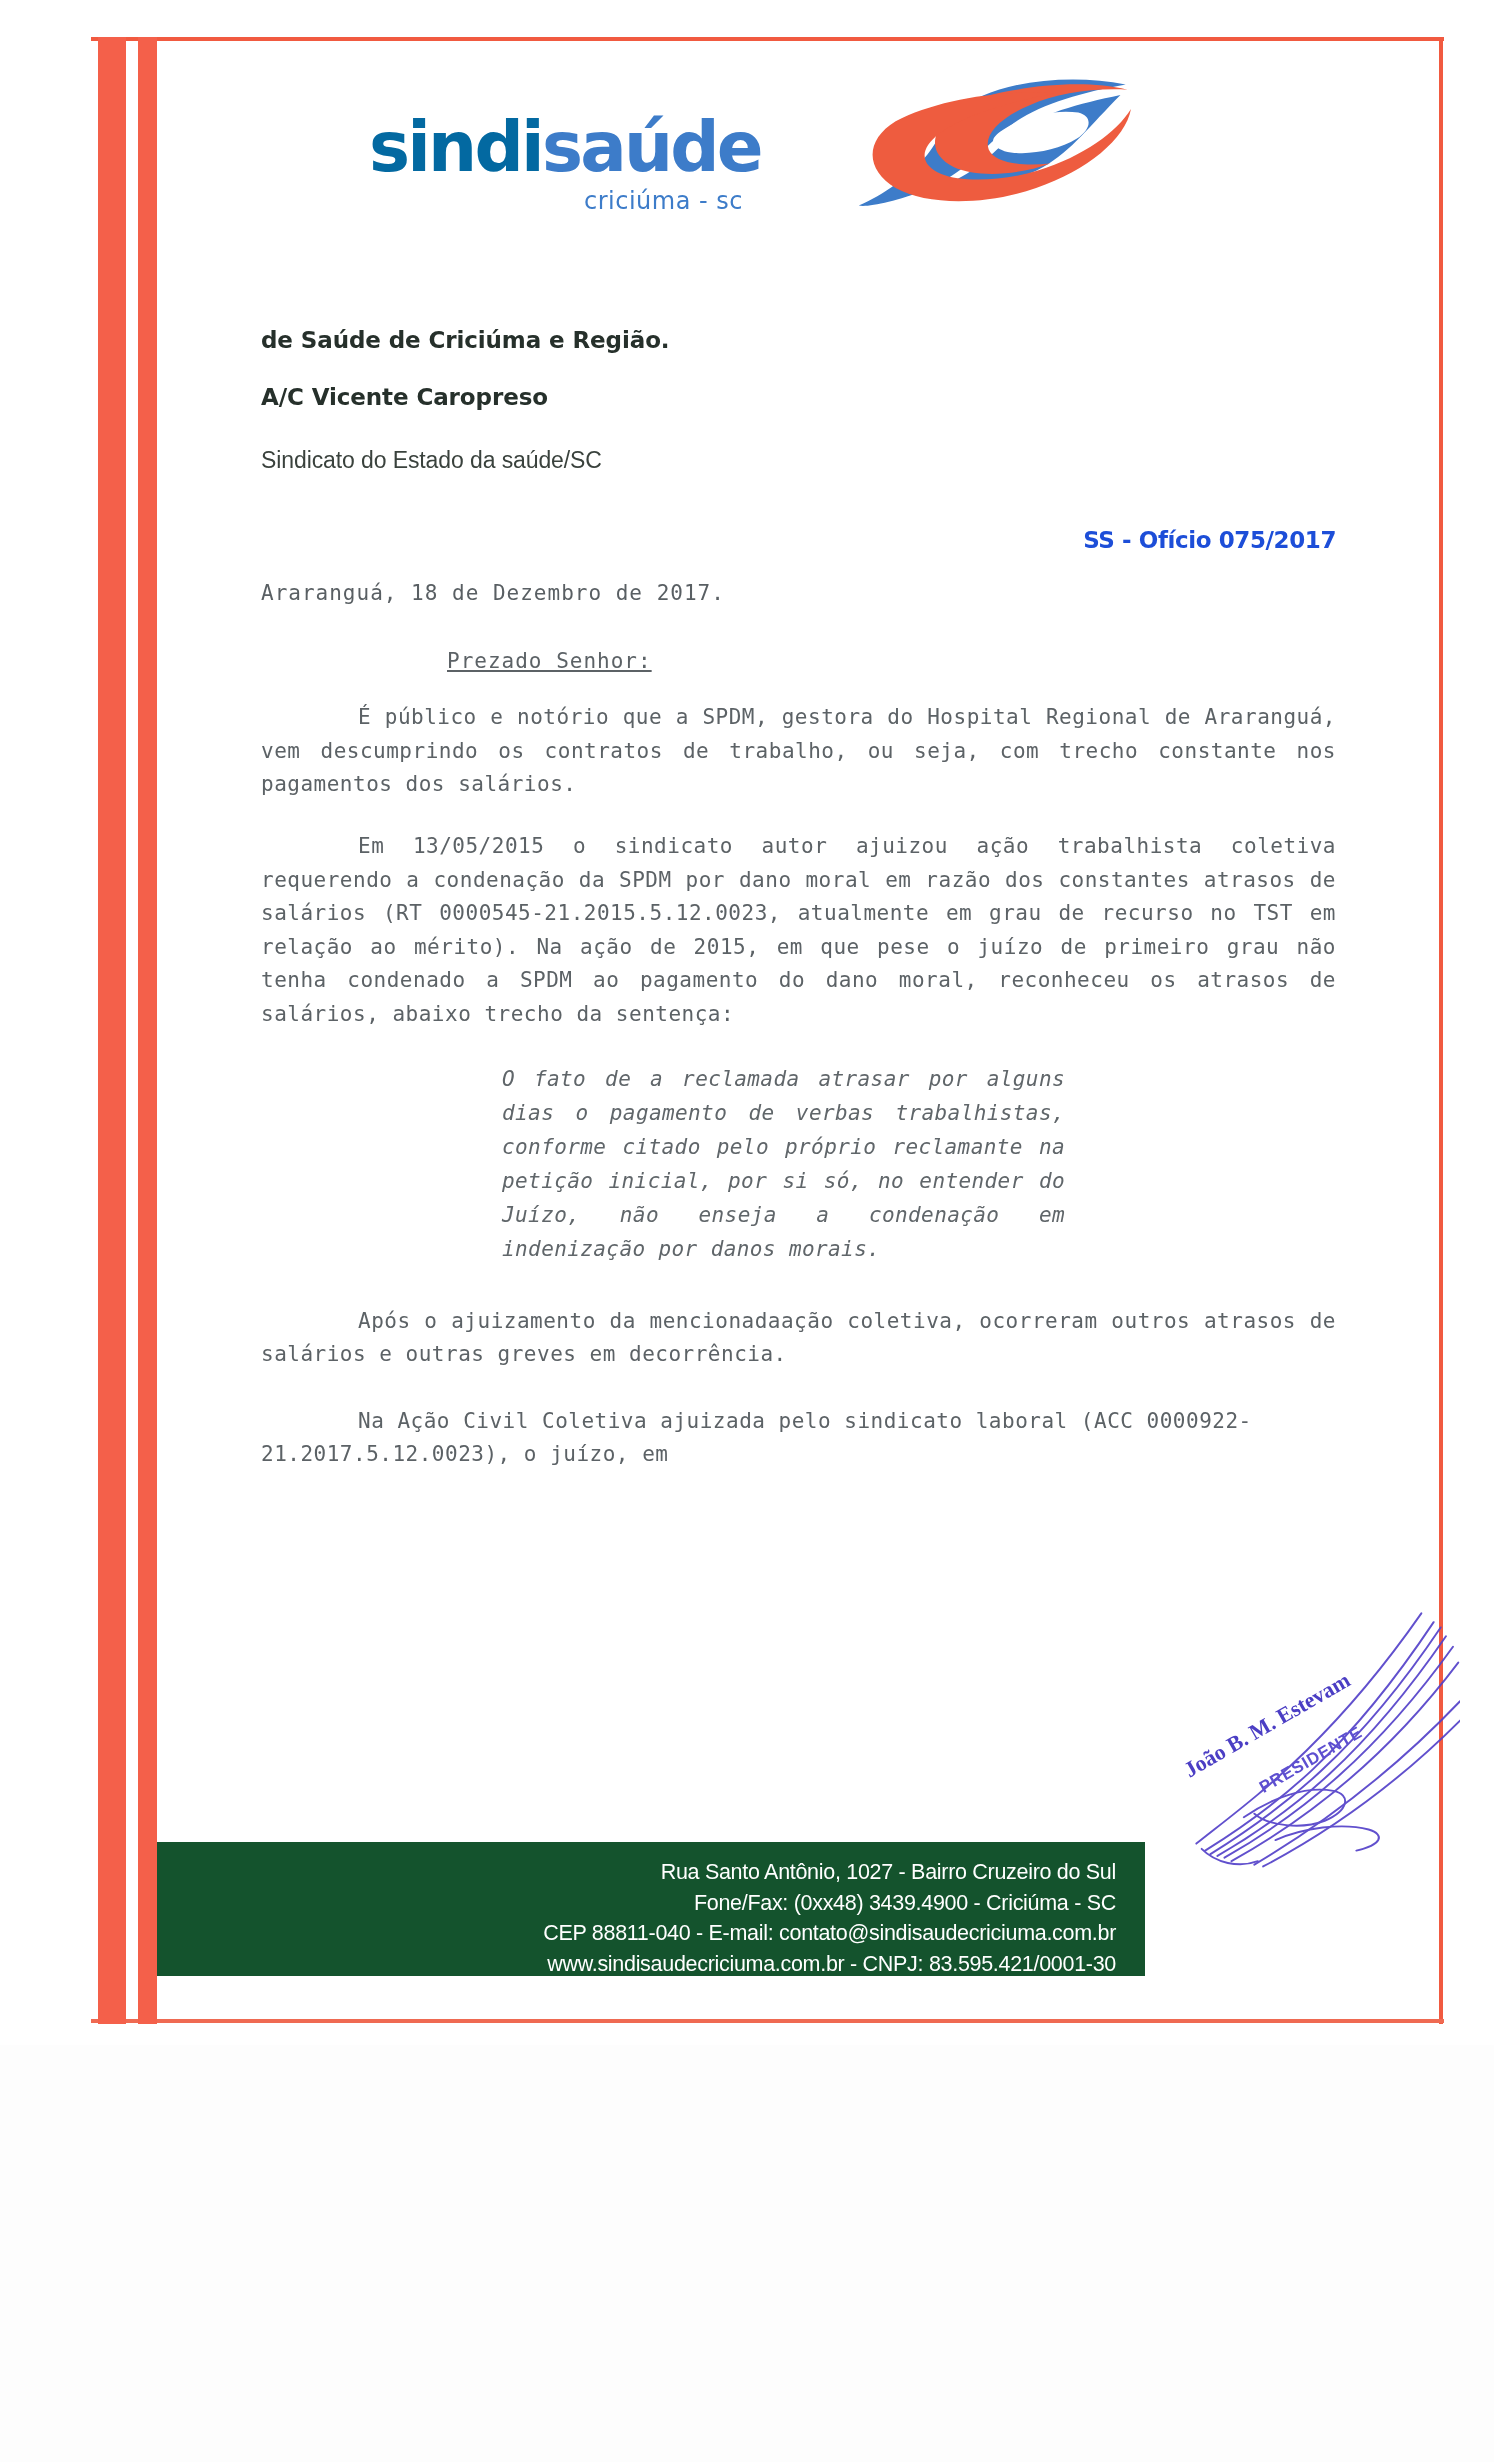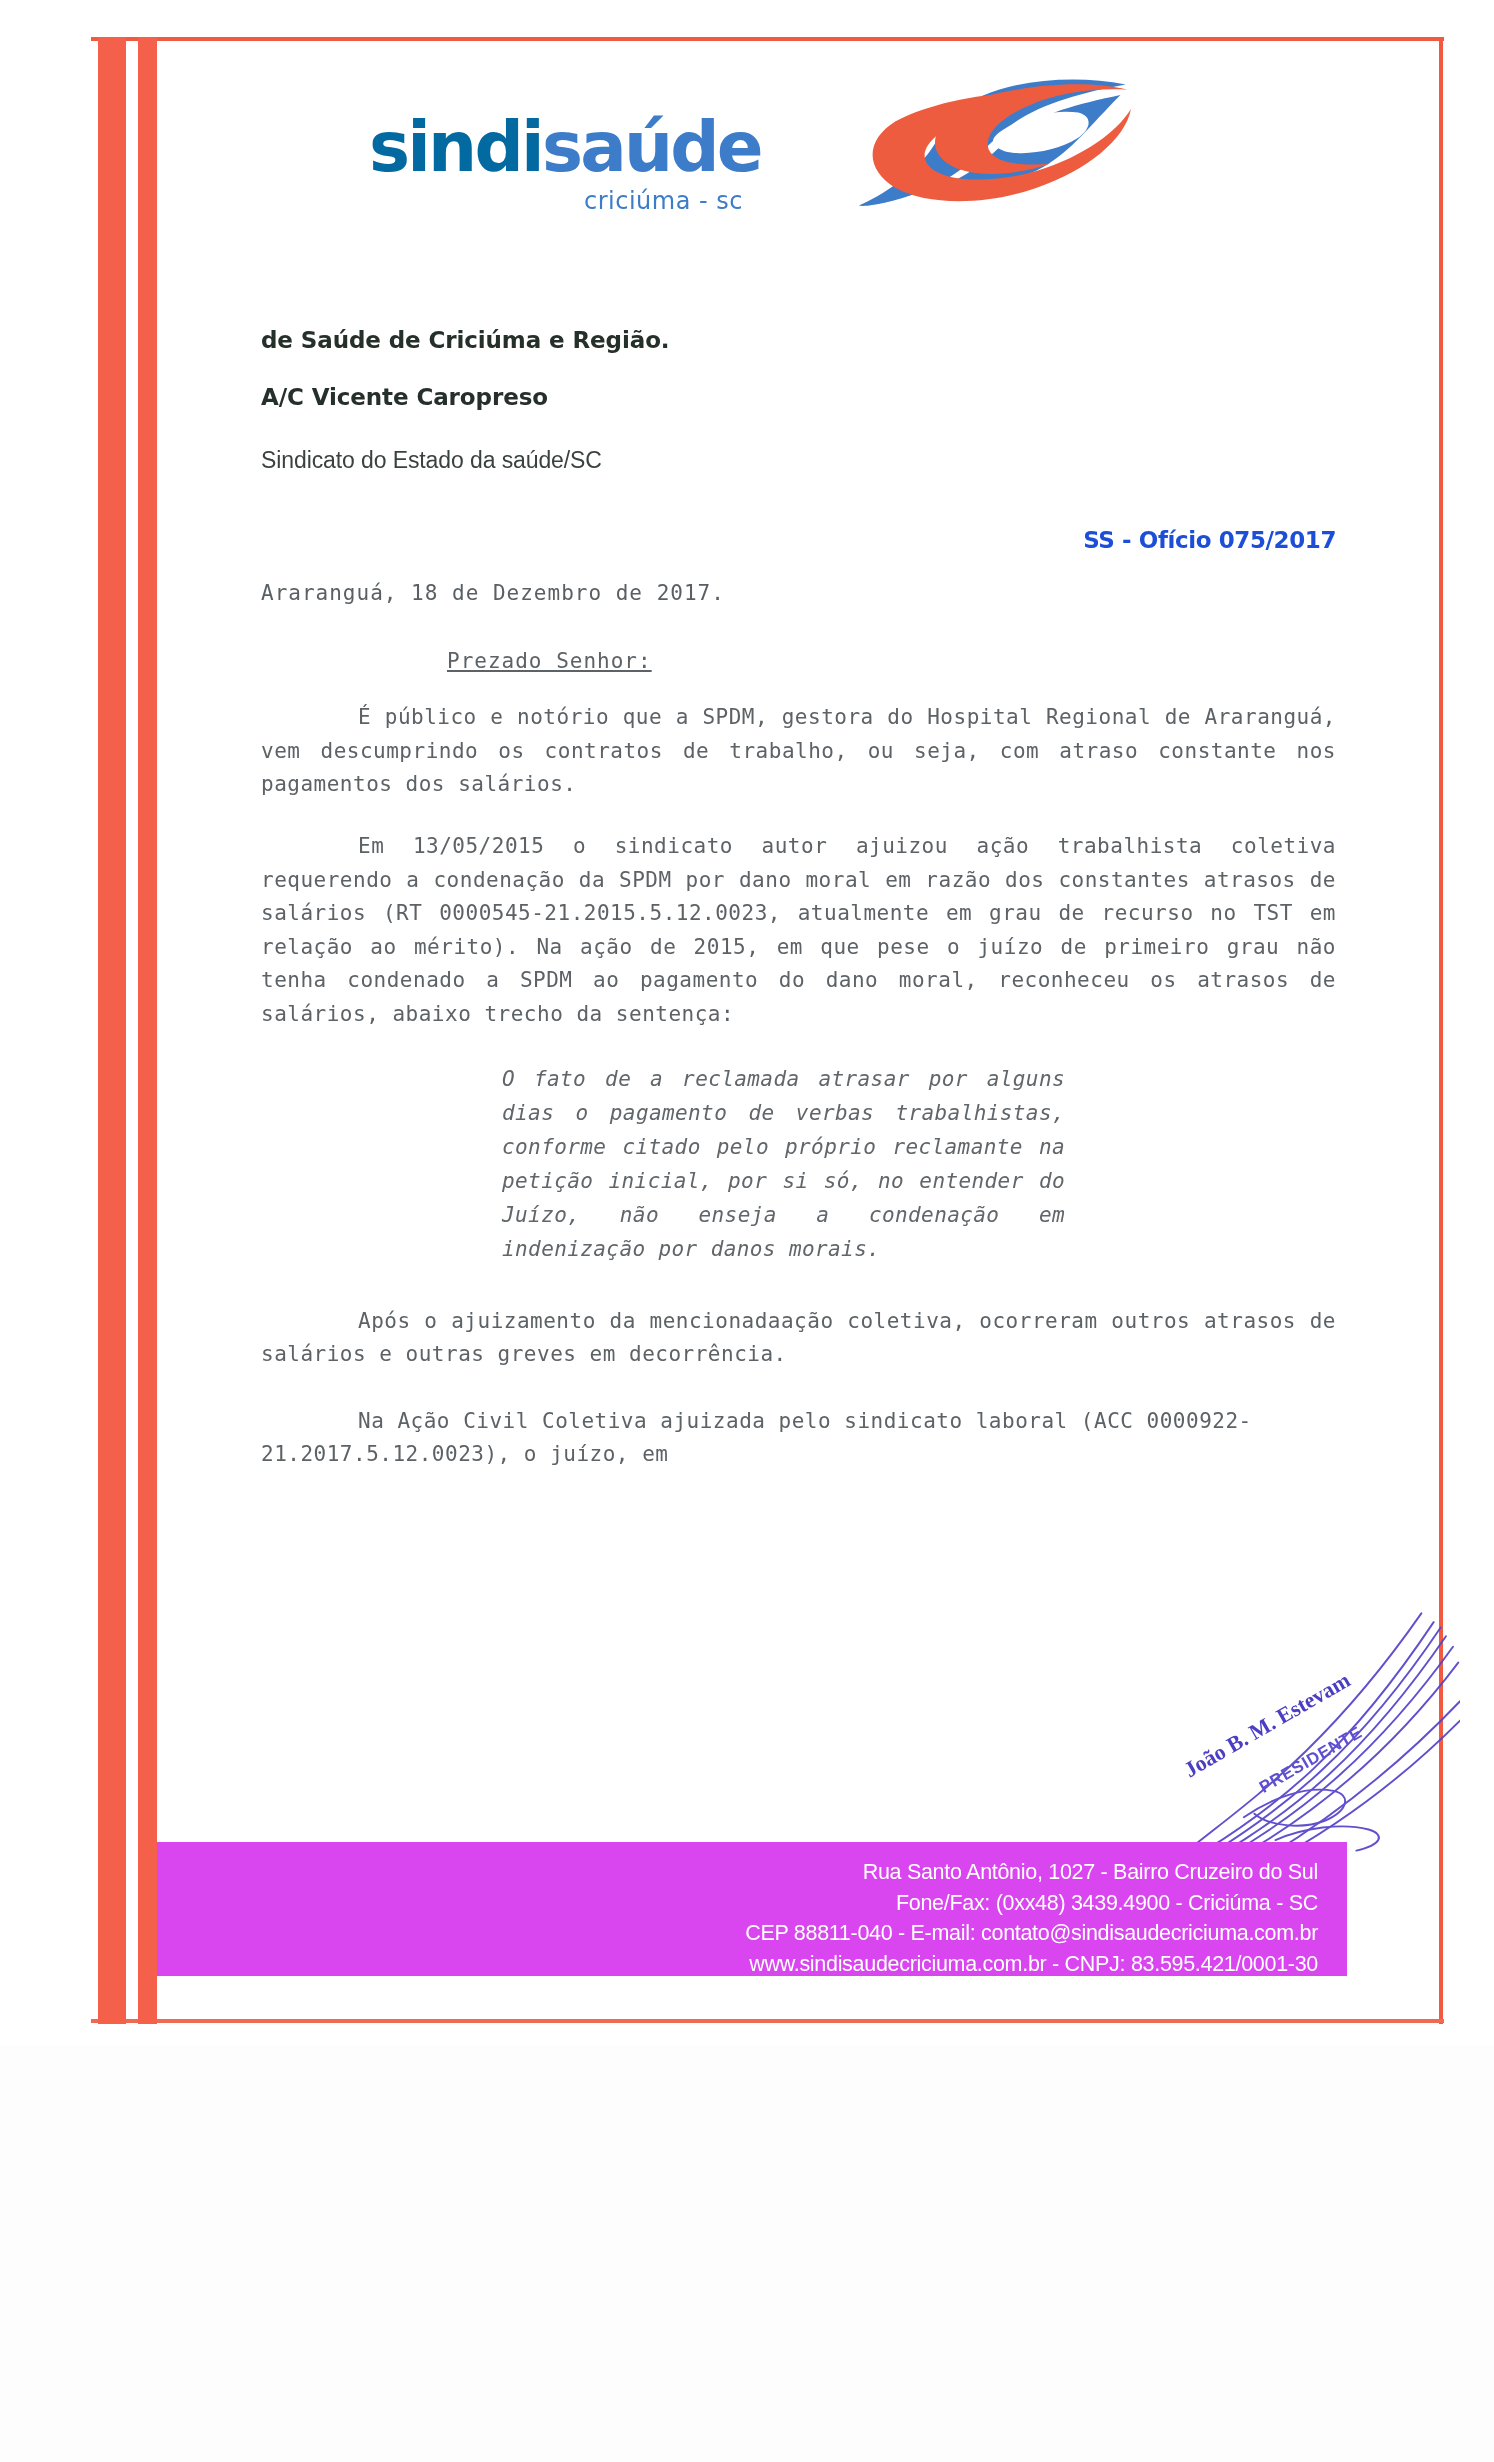--- a/index.html
+++ b/index.html
@@ -242,23 +242,23 @@
     letter-spacing: 0.9px;
     color: #5d4fd0;
     white-space: nowrap;
   }
 
   
   #footer-bar {
     position: absolute;
     left: 157px;
     top: 1842px;
-    width: 1190px;
+    width: 988px;
     height: 134px;
-    background: #d946ef;
+    background: #14532d;
   }
   #footer-lines {
     position: absolute;
     right: 29px;
     top: 15px;
     text-align: right;
     font-family: "Liberation Sans", sans-serif;
     font-size: 21.5px;
     color: #ffffff;
     line-height: 1.42;
@@ -299,21 +299,21 @@
     <div id="addressee-attn">A/C  Vicente Caropreso</div>
 
     <div id="addressee-role">Sindicato do Estado da saúde/SC</div>
 
     <div id="document-number">SS - Ofício 075/2017</div>
 
     <div id="dateline">Araranguá, 18 de Dezembro de 2017.</div>
 
     <div id="salutation">Prezado Senhor:</div>
 
-    <div class="body-paragraph">É público e notório que a SPDM, gestora do Hospital Regional de Araranguá, vem descumprindo os contratos de trabalho, ou seja, com atraso constante nos pagamentos dos salários.</div>
+    <div class="body-paragraph">É público e notório que a SPDM, gestora do Hospital Regional de Araranguá, vem descumprindo os contratos de trabalho, ou seja, com trecho constante nos pagamentos dos salários.</div>
 
     <div class="body-paragraph">Em 13/05/2015 o sindicato autor ajuizou ação trabalhista coletiva requerendo a condenação da SPDM por dano moral em razão dos constantes atrasos de salários (RT 0000545-21.2015.5.12.0023, atualmente em grau de recurso no TST em relação ao mérito). Na ação de 2015, em que pese o juízo de primeiro grau não tenha condenado a SPDM ao pagamento do dano moral, reconheceu os atrasos de salários, abaixo trecho da sentença:</div>
 
     <div id="quote-block">O fato de a reclamada atrasar por alguns dias o pagamento de verbas trabalhistas, conforme citado pelo próprio reclamante na petição inicial, por si só, no entender do Juízo, não enseja a condenação em indenização por danos morais.</div>
 
     <div class="body-paragraph" id="paragraph-after-quote">Após o ajuizamento da mencionadaação coletiva, ocorreram outros atrasos de salários e outras greves em decorrência.</div>
 
     <div class="body-paragraph" id="paragraph-acc">Na Ação Civil Coletiva ajuizada pelo sindicato laboral (ACC 0000922-21.2017.5.12.0023), o juízo, em</div>
 
   </div>

